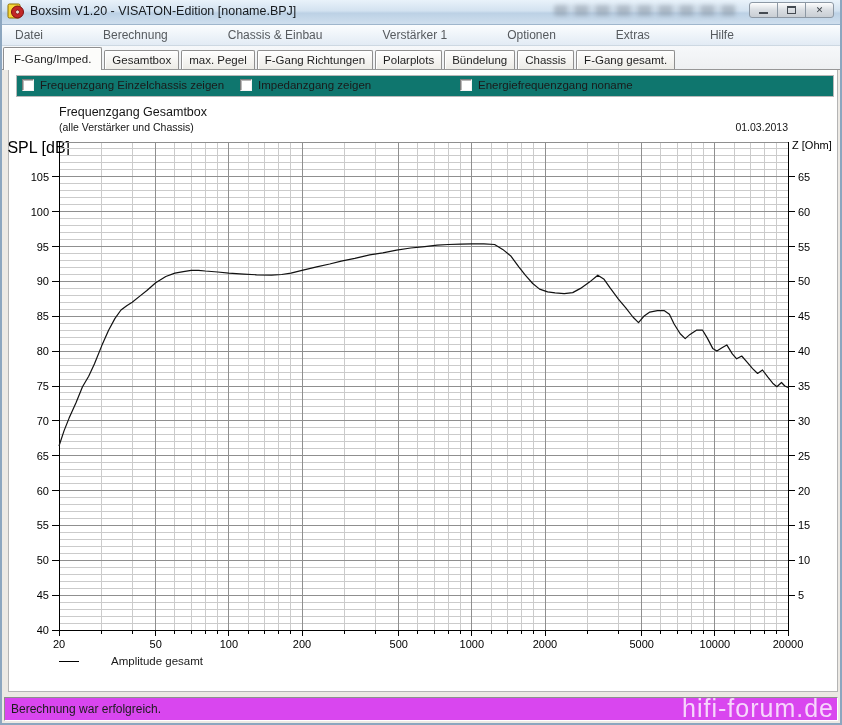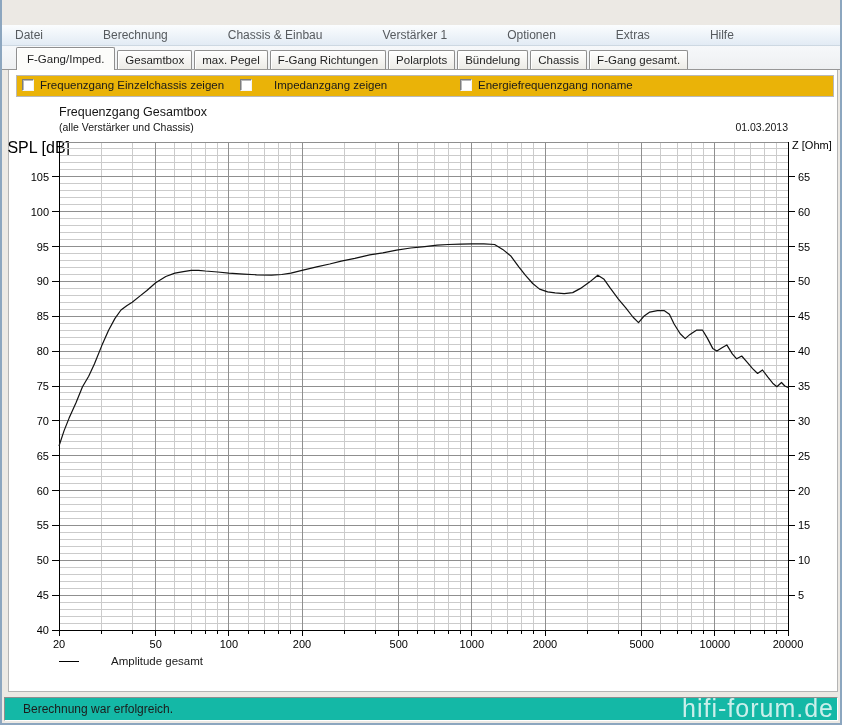--- a/index.html
+++ b/index.html
@@ -36,74 +36,94 @@
     position:absolute;left:0;top:25px;right:0;height:21px;
     background:linear-gradient(#fbfdfe,#e2ebf4);
     border-bottom:1px solid #cdd8e2;display:flex;align-items:center;padding-left:4px;gap:42px;
   }
   .menu-item{font-size:12px;color:#565a5e;padding:2px 9px;white-space:nowrap;}
   
   .tabbar{
     position:absolute;left:0;top:46px;right:0;height:24px;
     background:linear-gradient(#f6f8fa,#eef0f2);
     border-bottom:1px solid #979797;
-    display:flex;align-items:flex-end;padding-left:14px;
+    display:flex;align-items:flex-end;padding-left:1px;
   }
   .tab{
     height:19px;line-height:18px;padding:0 7px;margin-right:2px;font-size:11.5px;color:#1f1f1f;
     border:1px solid #8f8f8f;border-bottom:none;border-radius:2px 2px 0 0;
     background:linear-gradient(#ffffff,#ecebe6);box-shadow:inset 1px 1px 0 #fff;white-space:nowrap;
   }
   .tab.active{
     height:23px;line-height:22px;margin-bottom:-1px;z-index:2;position:relative;
     background:#fcfcfa;padding:0 10px;
   }
   
   .tabpage{
     position:absolute;left:6px;top:70px;width:830px;height:622px;
     background:#ffffff;border:1px solid #b4b4b4;border-top:none;
   }
   
   .check-strip{
     position:absolute;left:14px;top:75px;width:818px;height:22px;
-    background:#eab308;border:1px solid #b9b9b9;
+    background:#0f766e;border:1px solid #b9b9b9;
   }
   .check-item{position:absolute;top:3px;display:flex;align-items:center;}
   .checkbox{
     width:12px;height:12px;background:#fff;margin-right:6px;
     border:1px solid;border-color:#7d7d7d #f4f4f4 #f4f4f4 #7d7d7d;
     box-shadow:inset 1px 1px 0 #b9b9b9;
   }
   .check-label{font-size:11.5px;color:#1a1a1a;white-space:nowrap;}
   
   .chart-title{position:absolute;left:57px;top:105px;font-size:12.5px;color:#141414;}
   .chart-subtitle{position:absolute;left:57px;top:121px;font-size:10.5px;color:#141414;}
   .chart-date{position:absolute;left:686px;top:121px;width:100px;text-align:right;font-size:10.5px;color:#141414;}
   .axis-label-left{position:absolute;left:0;top:139px;width:68px;text-align:right;font-size:16px;color:#000;}
   .axis-label-right{position:absolute;left:790px;top:139px;font-size:11px;color:#000;}
   .legend{position:absolute;left:57px;top:654px;display:flex;align-items:center;height:14px;gap:24px;}
   .legend-line{display:inline-block;width:20px;height:0;border-top:1px solid #000;margin-right:8px;}
   .legend-text{font-size:11.5px;color:#1a1a1a;}
   
   .statusbar{
     position:absolute;left:2px;right:2px;top:697px;height:24px;
-    background:#14b8a6;border:1px solid;border-color:#8e8e8e #ffffff #ffffff #8e8e8e;
-    display:flex;align-items:center;padding-left:18px;font-size:12px;color:#1c1c1c;
+    background:#d946ef;border:1px solid;border-color:#8e8e8e #ffffff #ffffff #8e8e8e;
+    display:flex;align-items:center;padding-left:6px;font-size:12px;color:#1c1c1c;
   }
   .watermark{
     position:absolute;right:6px;top:694px;font-size:25px;font-weight:normal;
     color:rgba(255,255,255,0.78);letter-spacing:1px;pointer-events:none;
   }
   #chart-svg{position:absolute;left:0;top:0;pointer-events:none;z-index:3;}
 </style>
 </head>
 <body>
 
 <div class="window">
 
+  <div class="titlebar">
+    <svg class="app-icon" viewBox="0 0 17 17">
+      <rect x="1" y="1" width="12" height="14" rx="1.5" fill="#f6d63a" stroke="#8a6d00" stroke-width="1"></rect>
+      <circle cx="10.5" cy="9" r="6" fill="#c22727" stroke="#7e0f0f" stroke-width="1"></circle>
+      <circle cx="10.5" cy="9" r="2" fill="#e9e2d6" stroke="#7e0f0f" stroke-width="0.8"></circle>
+    </svg>
+    <span class="title-text">Boxsim V1.20 - VISATON-Edition [noname.BPJ]</span>
+    <div class="title-blur"></div>
+    <div class="win-buttons">
+      <div class="win-btn">
+          <span class="glyph-min"></span>
+        </div>
+      <div class="win-btn">
+          <span class="glyph-max"></span>
+        </div>
+      <div class="win-btn">
+          <span>✕</span>
+        </div>
+    </div>
+  </div>
 
   <div class="menubar">
     <span class="menu-item">Datei</span>
     <span class="menu-item">Berechnung</span>
     <span class="menu-item">Chassis &amp; Einbau</span>
     <span class="menu-item">Verstärker 1</span>
     <span class="menu-item">Optionen</span>
     <span class="menu-item">Extras</span>
     <span class="menu-item">Hilfe</span>
   </div>
@@ -119,21 +139,21 @@
     <div class="tab">F-Gang gesamt.</div>
   </div>
 
   <div class="tabpage"></div>
 
   <div class="check-strip">
     <div class="check-item" style="left:5px;">
       <span class="checkbox"></span>
       <span class="check-label">Frequenzgang Einzelchassis zeigen</span>
     </div>
-    <div class="check-item" style="left:223px;gap:16px;">
+    <div class="check-item" style="left:223px;">
       <span class="checkbox"></span>
       <span class="check-label">Impedanzgang zeigen</span>
     </div>
     <div class="check-item" style="left:443px;">
       <span class="checkbox"></span>
       <span class="check-label">Energiefrequenzgang noname</span>
     </div>
   </div>
 
   <div class="chart-title">Frequenzgang Gesamtbox</div>

